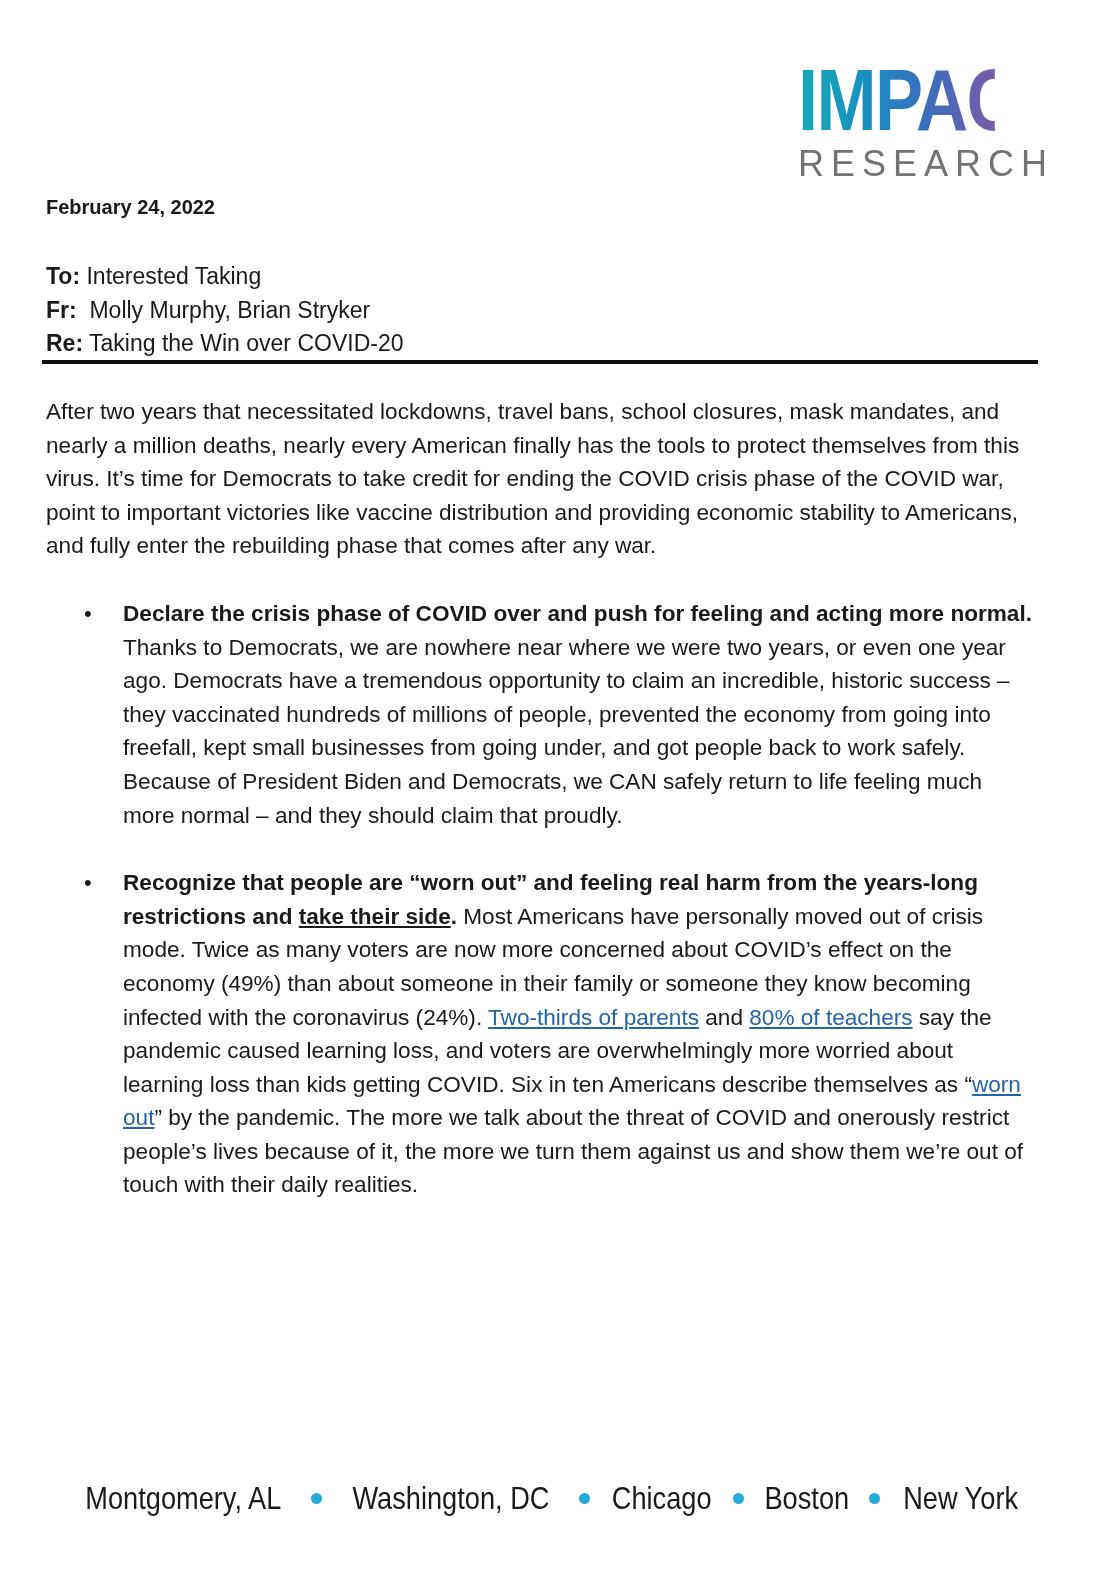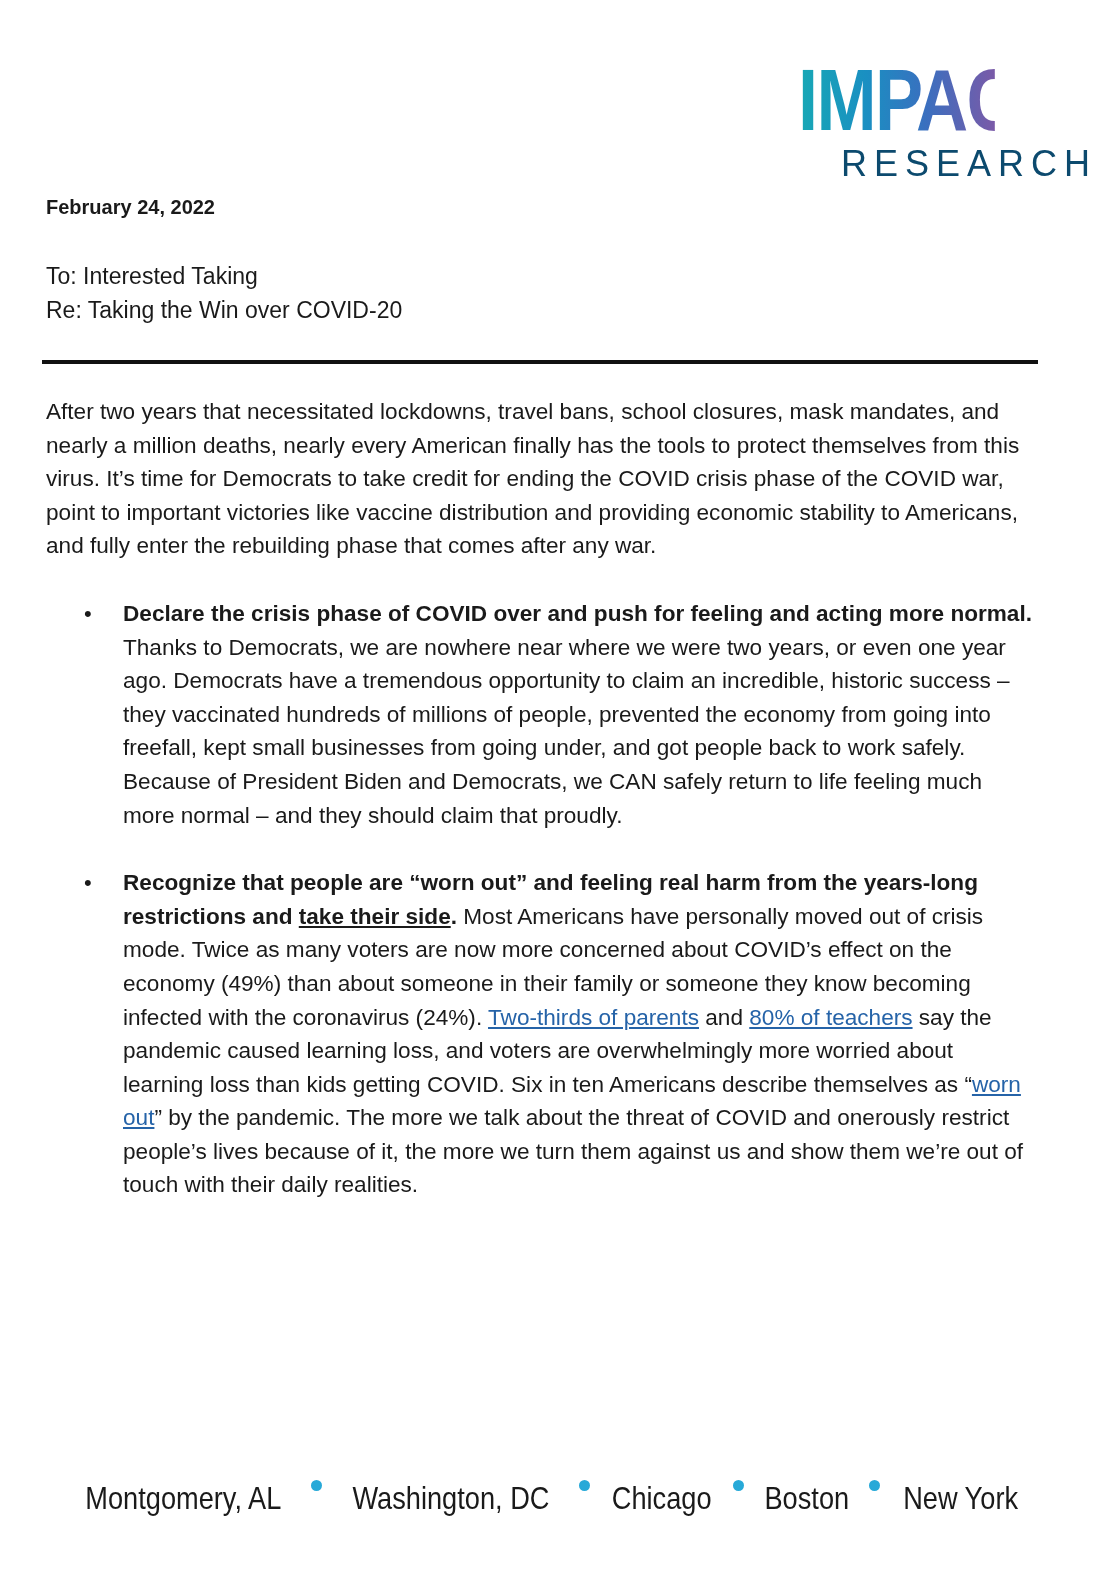--- a/index.html
+++ b/index.html
@@ -3,50 +3,51 @@
 <meta charset="utf-8">
 <style>
   html, body { margin: 0; padding: 0; background: #ffffff; }
   body { width: 1100px; height: 1590px; position: relative; overflow: hidden;
          font-family: "Liberation Sans", sans-serif; color: #1a1a1a; }
   .logo { position: absolute; left: 798px; top: 60px; width: 240px; }
   .logo-main { font-family: "Liberation Sans", sans-serif; font-weight: 700; font-size: 88px;
                line-height: 80px; letter-spacing: -2px; transform: scaleX(0.82); transform-origin: left top;
                background: linear-gradient(90deg, #17a8b5 0%, #1a8fc2 35%, #3a6fbf 65%, #7a5aa8 100%);
                -webkit-background-clip: text; background-clip: text; color: transparent; white-space: nowrap; }
-  .logo-sub { font-size: 36px; letter-spacing: 7px; color: #0c4a6e; margin-top: 6px; line-height: 36px;
-              white-space: nowrap; margin-left: 43px; }
+  .logo-sub { font-size: 36px; letter-spacing: 7px; color: #737373; margin-top: 6px; line-height: 36px;
+              white-space: nowrap; }
   .date { position: absolute; left: 46px; top: 196px; font-size: 20px; font-weight: 700; }
   .memo-head { position: absolute; left: 46px; top: 260px; font-size: 23px; line-height: 33.5px; }
-  .memo-head b { font-weight: 400; }
+  .memo-head b { font-weight: 700; }
   .rule { position: absolute; left: 42px; top: 360px; width: 996px; height: 4px; background: #111; }
   .body { position: absolute; left: 46px; top: 395px; width: 990px; font-size: 22.6px; line-height: 33.6px; }
   .body p { margin: 0 0 34px 0; }
   .bullets { list-style: none; margin: 0; padding: 0; }
   .bullets li { position: relative; padding-left: 77px; margin-bottom: 34px; }
   .bullets li .dot { position: absolute; left: 38px; top: 0; font-size: 22px; }
   a.link { color: #2563a8; }
   .u { text-decoration: underline; }
-  .footer { position: absolute; left: 68px; top: 1480px; width: 960px; display: flex; align-items: flex-start;
+  .footer { position: absolute; left: 68px; top: 1480px; width: 960px; display: flex; align-items: center;
             justify-content: space-between; font-size: 32px; color: #1a1a1a; }
   .footer .city { transform: scaleX(0.85); transform-origin: center; white-space: nowrap; }
   .footer .sep { width: 11px; height: 11px; border-radius: 50%; background: #27a9d8; }
 </style>
 </head>
 <body>
 
 <div class="logo">
   <div class="logo-main">IMPACT</div>
   <div class="logo-sub">RESEARCH</div>
 </div>
 
 <div class="date">February 24, 2022</div>
 
 <div class="memo-head">
   <div><b>To:</b><span style="white-space:pre"> Interested Taking</span></div>
+  <div><b>Fr:</b><span style="white-space:pre">  Molly Murphy, Brian Stryker</span></div>
   <div><b>Re:</b><span style="white-space:pre"> Taking the Win over COVID-20</span></div>
 </div>
 
 <div class="rule"></div>
 
 <div class="body">
   <p>After two years that necessitated lockdowns, travel bans, school closures, mask mandates, and nearly a million deaths, nearly every American finally has the tools to protect themselves from this virus. It’s time for Democrats to take credit for ending the COVID crisis phase of the COVID war, point to important victories like vaccine distribution and providing economic stability to Americans, and fully enter the rebuilding phase that comes after any war.</p>
   <ul class="bullets">
     <li>
       <span class="dot">•</span><b>Declare the crisis phase of COVID over and push for feeling and acting more normal.</b><span> Thanks to Democrats, we are nowhere near where we were two years, or even one year ago. Democrats have a tremendous opportunity to claim an incredible, historic success – they vaccinated hundreds of millions of people, prevented the economy from going into freefall, kept small businesses from going under, and got people back to work safely. Because of President Biden and Democrats, we CAN safely return to life feeling much more normal – and they should claim that proudly.</span>

